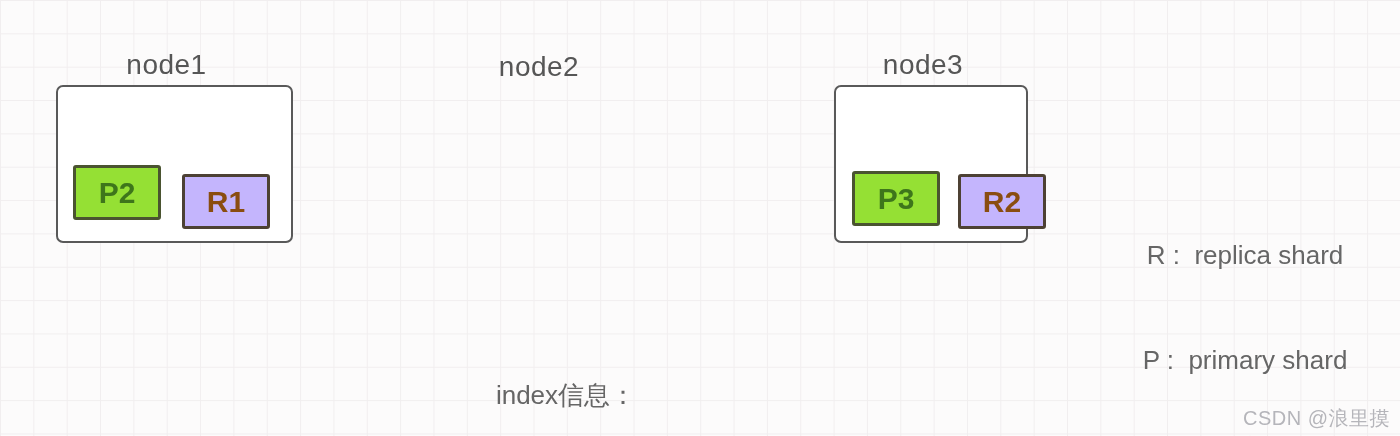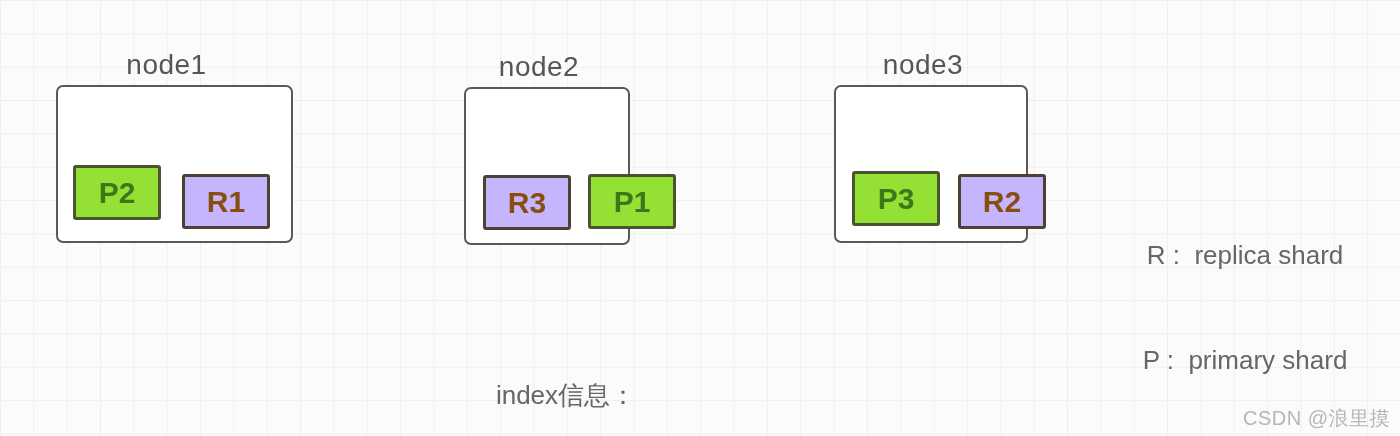--- a/index.html
+++ b/index.html
@@ -97,24 +97,20 @@
   <div class="node-group g1" style="left:40px; top:48px; width:253px;">
     <div class="node-label">node1</div>
     <div class="node-box">
       <div class="shard s0" data-type="primary">P2</div>
       <div class="shard s1" data-type="replica">R1</div>
     </div>
   </div>
 
   <div class="node-group g2" style="left:448px; top:50px; width:182px;">
     <div class="node-label">node2</div>
-    <div class="node-box">
-      <div class="shard s0" data-type="replica">R3</div>
-      <div class="shard s1" data-type="primary">P1</div>
-    </div>
   </div>
 
   <div class="node-group g3" style="left:818px; top:48px; width:210px;">
     <div class="node-label">node3</div>
     <div class="node-box">
       <div class="shard s0" data-type="primary">P3</div>
       <div class="shard s1" data-type="replica">R2</div>
     </div>
   </div>
 

